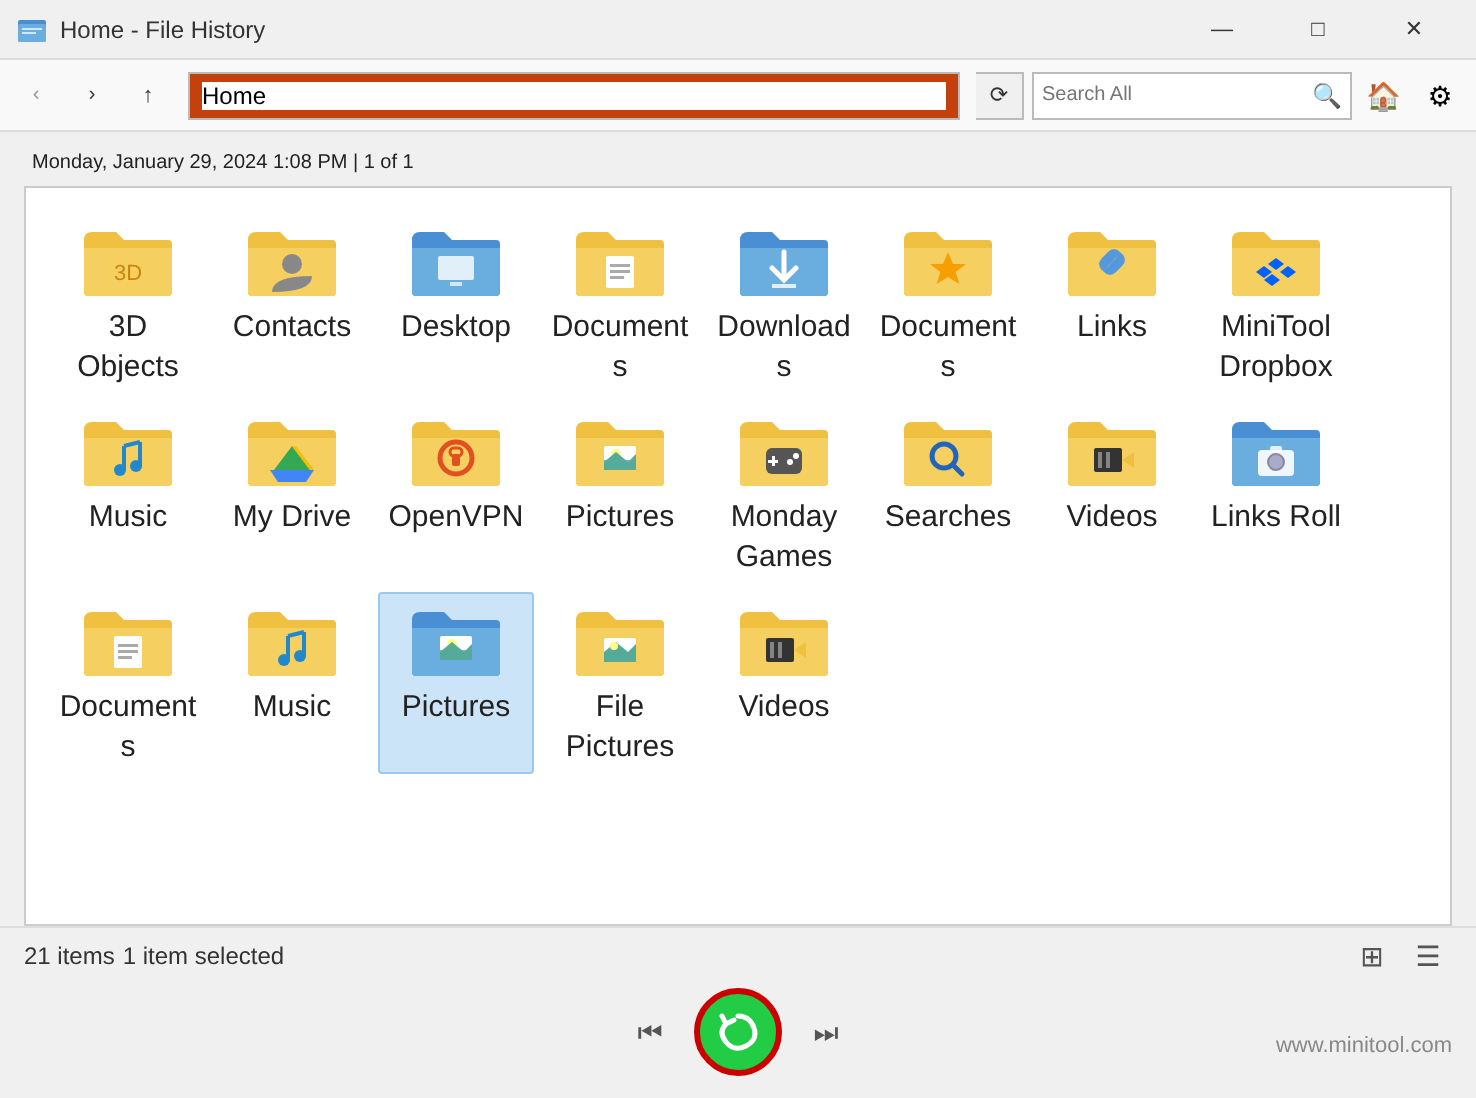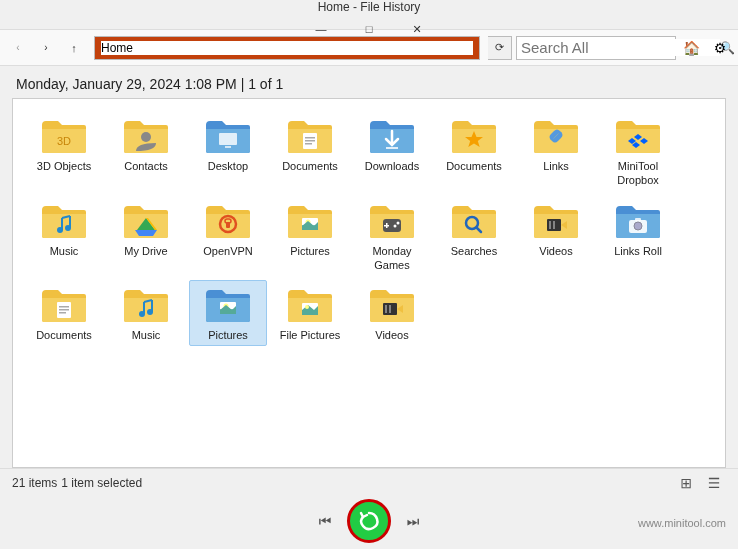--- a/index.html
+++ b/index.html
@@ -14,21 +14,20 @@
     }
 
     
     .title-bar {
       background: #f0f0f0;
       height: 30px;
       display: flex;
       align-items: center;
       padding: 0 8px;
       border-bottom: 1px solid #ddd;
-      flex-direction: column;
     }
     .title-bar-icon {
       width: 16px;
       height: 16px;
       margin-right: 6px;
     }
     .title-bar-text {
       font-size: 12px;
       color: #333;
       flex: 1;
@@ -118,42 +117,42 @@
       background: white;
       display: flex;
       align-items: center;
       padding: 0 4px;
       width: 160px;
     }
     .search-bar input {
       border: none;
       outline: none;
       flex: 1;
-      font-size: 15px;
+      font-size: 10px;
       font-family: 'Segoe UI', Arial, sans-serif;
     }
     .search-icon-btn {
       color: #666;
       font-size: 12px;
       cursor: pointer;
     }
     .home-icon-btn, .settings-icon-btn {
       width: 24px;
       height: 24px;
       display: flex;
       align-items: center;
       justify-content: center;
       cursor: pointer;
       font-size: 14px;
     }
 
     
     .date-bar {
       padding: 10px 16px 6px;
-      font-size: 14px;
+      font-size: 10px;
       color: #222;
       font-weight: normal;
     }
 
     
     .content-area {
       margin: 0 12px;
       border: 1px solid #ccc;
       background: white;
       height: 370px;
@@ -194,21 +193,21 @@
       justify-content: center;
     }
 
     
     .folder-svg {
       width: 48px;
       height: 42px;
     }
 
     .folder-label {
-      font-size: 11px;
+      font-size: 15px;
       color: #222;
       line-height: 1.3;
       margin-top: 2px;
       word-break: break-word;
       max-width: 76px;
     }
 
     
     .status-bar {
       height: 28px;

